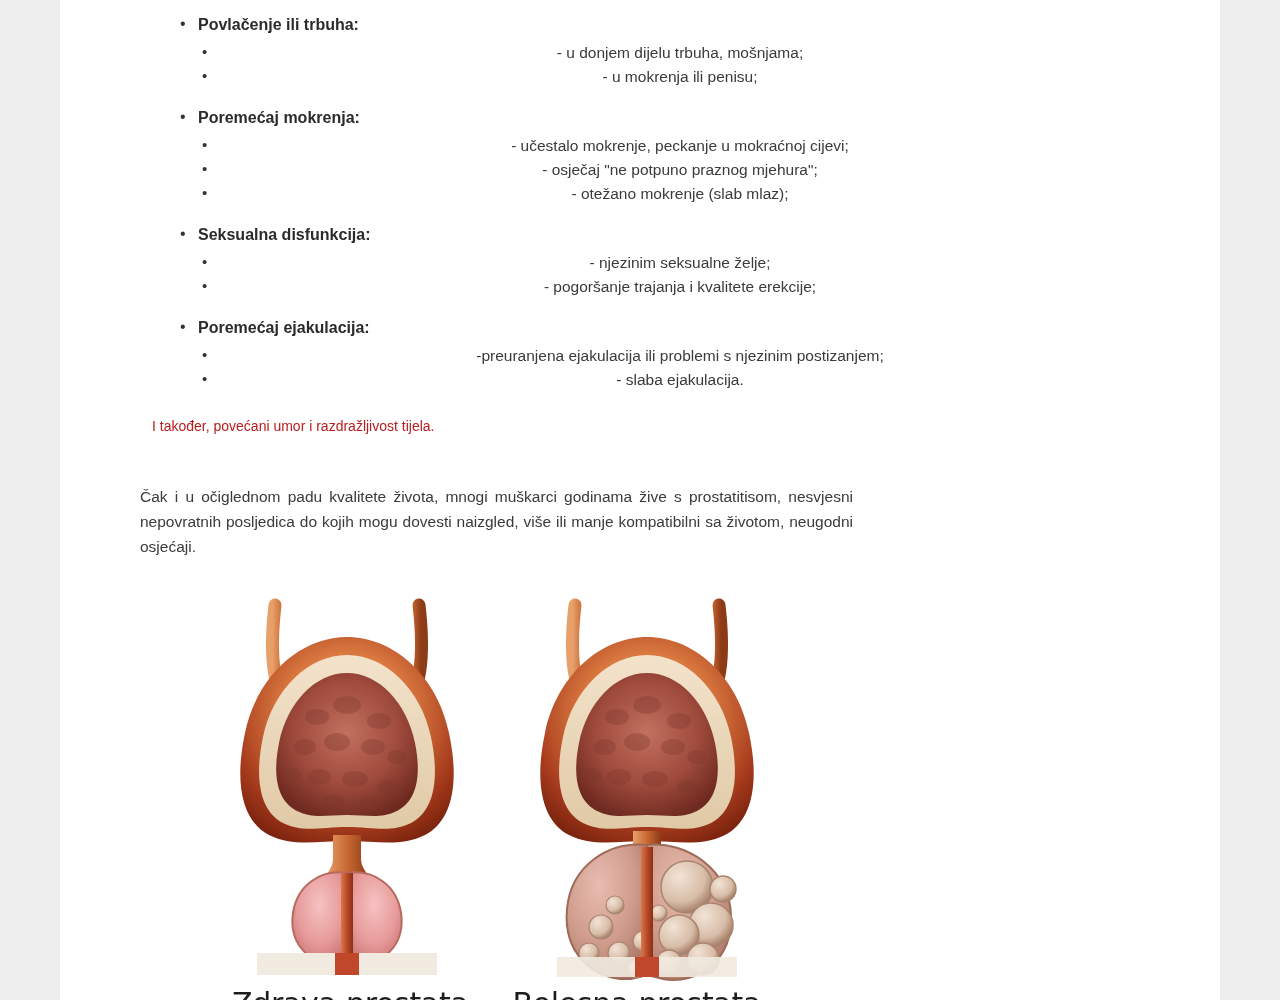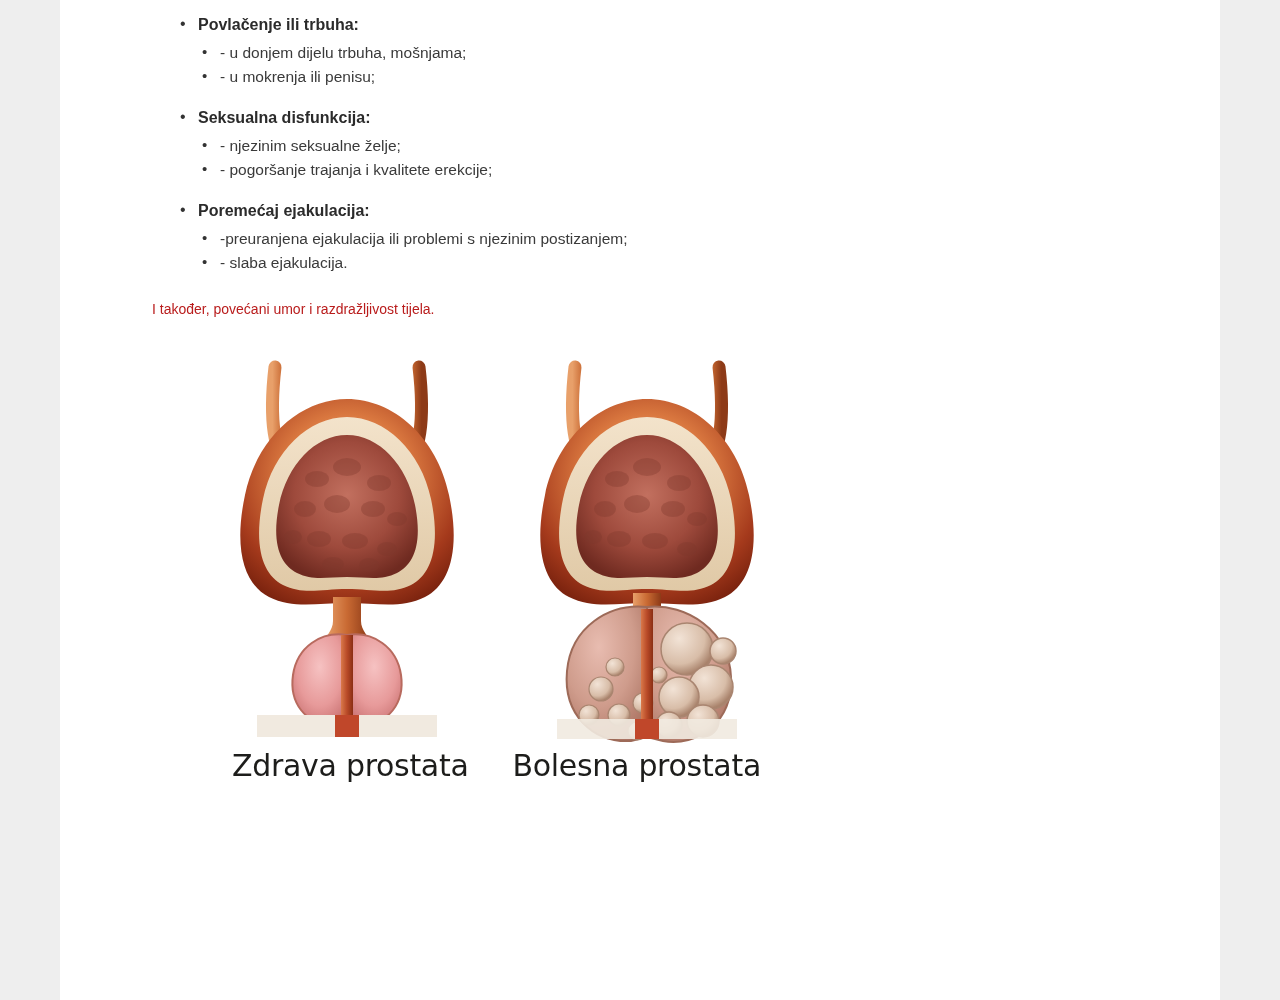--- a/index.html
+++ b/index.html
@@ -50,20 +50,21 @@
     font-weight: bold;
     font-size: 16px;
     line-height: 22px;
     color: #2b2b2b;
     margin: 0 0 5px 0;
   }
   ul.lvl2 {
     margin: 0;
     padding: 0 0 0 22px;
     list-style: none;
+    text-align: center;
   }
   ul.lvl2 > li {
     position: relative;
     padding-left: 18px;
     font-size: 15.5px;
     line-height: 24px;
     color: #3a3a3a;
   }
   ul.lvl2 > li::before {
     content: "\2022";
@@ -125,20 +126,30 @@
       <li class="group">
         <div class="bullet-row">
           <div class="grp-title">Povlačenje ili trbuha:</div>
         </div>
         <ul class="lvl2">
           <li>- u donjem dijelu trbuha, mošnjama;</li>
           <li>- u mokrenja ili penisu;</li>
         </ul>
       </li>
 
+      <li class="group">
+        <div class="bullet-row">
+          <div class="grp-title">Poremećaj mokrenja:</div>
+        </div>
+        <ul class="lvl2">
+          <li>- učestalo mokrenje, peckanje u mokraćnoj cijevi;</li>
+          <li>- osječaj "ne potpuno praznog mjehura";</li>
+          <li>- otežano mokrenje (slab mlaz);</li>
+        </ul>
+      </li>
 
       <li class="group">
         <div class="bullet-row">
           <div class="grp-title"> Seksualna disfunkcija:</div>
         </div>
         <ul class="lvl2">
           <li>- njezinim seksualne želje;</li>
           <li>- pogoršanje trajanja i kvalitete erekcije;</li>
         </ul>
       </li>
@@ -149,20 +160,21 @@
         </div>
         <ul class="lvl2">
           <li>-preuranjena ejakulacija ili problemi s njezinim postizanjem;</li>
           <li>- slaba ejakulacija.</li>
         </ul>
       </li>
     </ul>
 
     <div class="note-line">I također, povećani umor i razdražljivost tijela.</div>
 
+    <p class="para">Čak i u očiglednom padu kvalitete života, mnogi muškarci godinama žive s prostatitisom, nesvjesni nepovratnih posljedica do kojih mogu dovesti naizgled, više ili manje kompatibilni sa životom, neugodni osjećaji.</p>
 
     <div class="figure">
       <div class="figure-img">
         <svg width="600" height="395" viewBox="0 0 600 395">
           <defs>
             <radialGradient id="bladderOut" cx="50%" cy="38%" r="68%">
               <stop offset="0%" stop-color="#f6c49a"></stop>
               <stop offset="45%" stop-color="#d9773f"></stop>
               <stop offset="80%" stop-color="#a53a1c"></stop>
               <stop offset="100%" stop-color="#7d240f"></stop>

